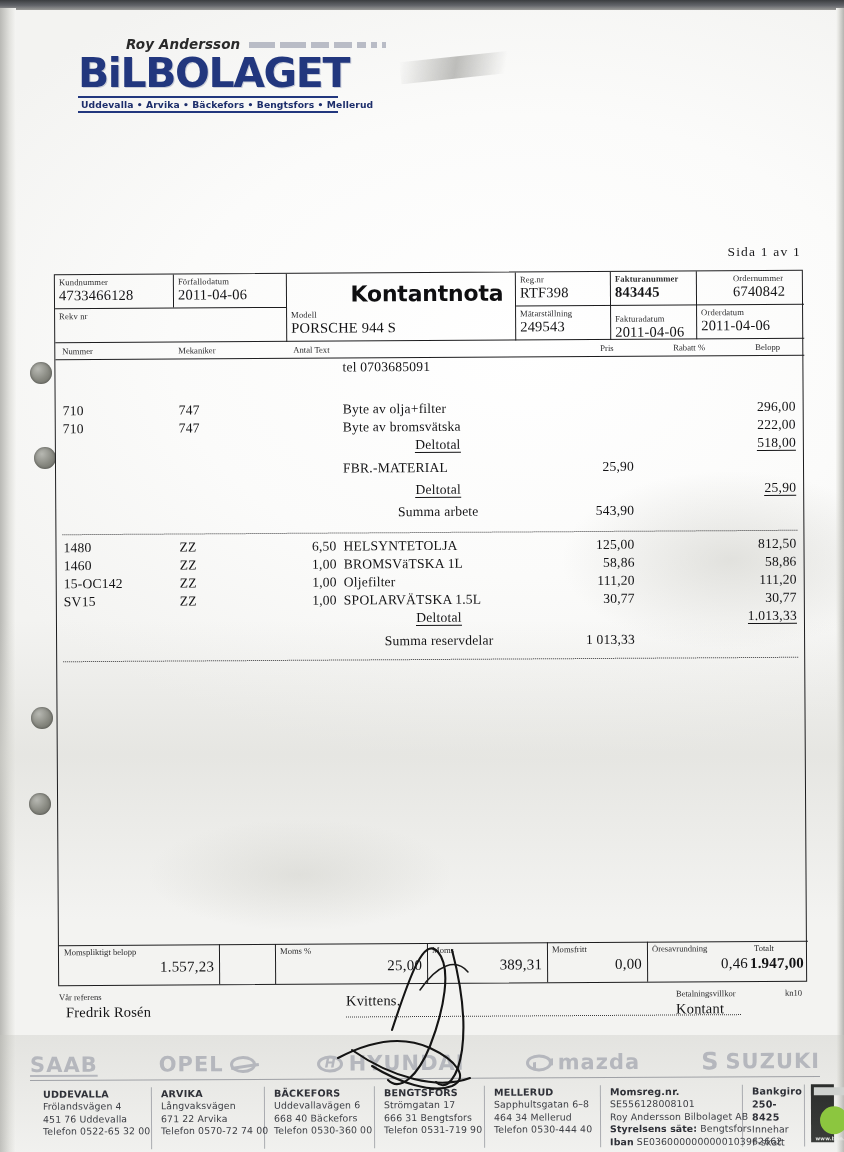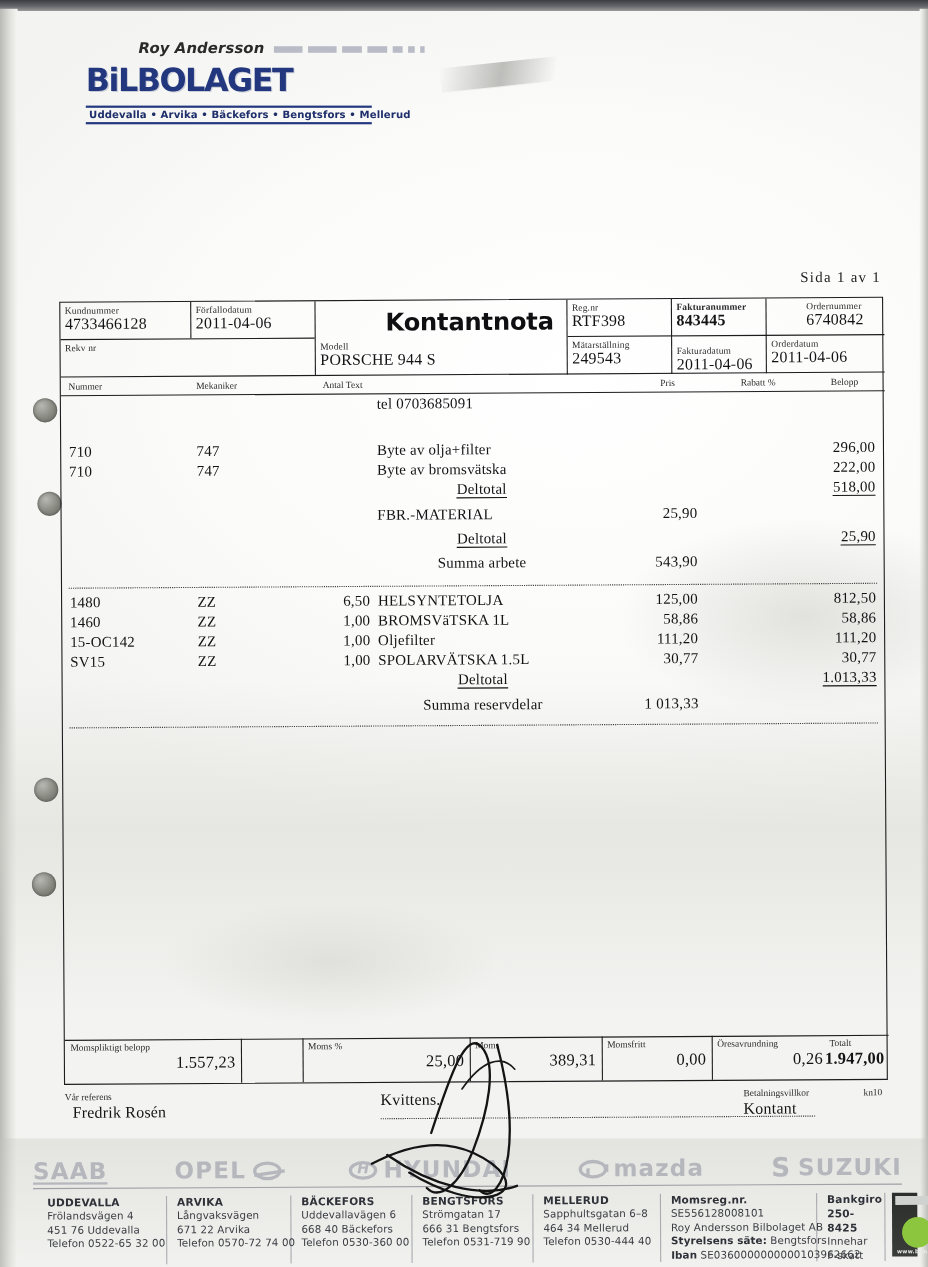--- a/index.html
+++ b/index.html
@@ -63,21 +63,21 @@
   #logo-block { position: absolute; left: 78px; top: 36px; width: 260px; }
   #logo-top-row { display: flex; align-items: center; gap: 9px; margin-left: 48px; }
   #logo-royandersson {
     font-family: "DejaVu Sans", sans-serif; font-style: italic; font-weight: 700;
     font-size: 13.5px; color: #2a2a2a; letter-spacing: .1px; white-space: nowrap;
   }
   #logo-dashes { display: flex; align-items: center; gap: 5px; padding-top: 1px; }
   #logo-dashes i { display: block; height: 6px; background: #b9bcc6; }
   #logo-word {
     font-family: "DejaVu Sans", sans-serif; font-weight: 700;
-    font-size: 29px; line-height: 40px; letter-spacing: -1.4px;
+    font-size: 41px; line-height: 40px; letter-spacing: -1.4px;
     color: #22377e; margin-top: 1px;
     text-shadow: 1px 1px 0 rgba(120,130,160,.35);
   }
   #logo-cities {
     margin-top: 3px; border-top: 2px solid #22377e; border-bottom: 2px solid #22377e;
     padding: 1px 2px 1px 3px;
     font-family: "DejaVu Sans", sans-serif; font-weight: 700; font-size: 9.2px;
     color: #1d2e6b; letter-spacing: .1px; white-space: nowrap;
   }
 
@@ -389,21 +389,21 @@
       <span class="tl" style="left:221px;">Moms %</span>
       <span class="tv" style="left:221px; width:142px;">25,00</span>
 
       <span class="tl" style="left:373px;">Moms</span>
       <span class="tv" style="left:373px; width:110px;">389,31</span>
 
       <span class="tl" style="left:493px;">Momsfritt</span>
       <span class="tv" style="left:493px; width:90px;">0,00</span>
 
       <span class="tl" style="left:593px;">Öresavrundning</span>
-      <span class="tv" style="left:593px; width:96px;">0,26</span>
+      <span class="tv" style="left:593px; width:96px;">0,46</span>
 
       <span class="tl" style="left:695px;">Totalt</span>
       <span class="tv" style="left:560px; width:185px; font-weight:700;">1.947,00</span>
     </div>
   </div>
 
   <div id="refs">
     <span class="rl" style="left:3px;  top:0;">Vår referens</span>
     <span class="rv" style="left:10px; top:12px;">Fredrik Rosén</span>
 

